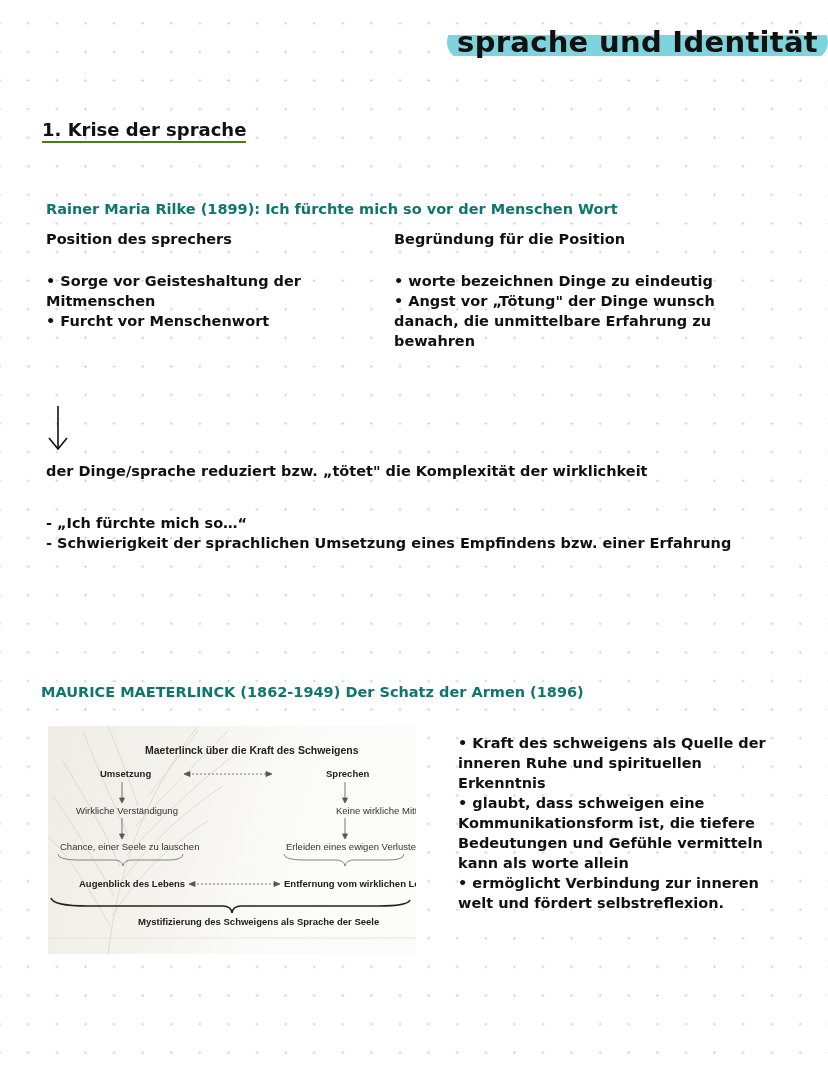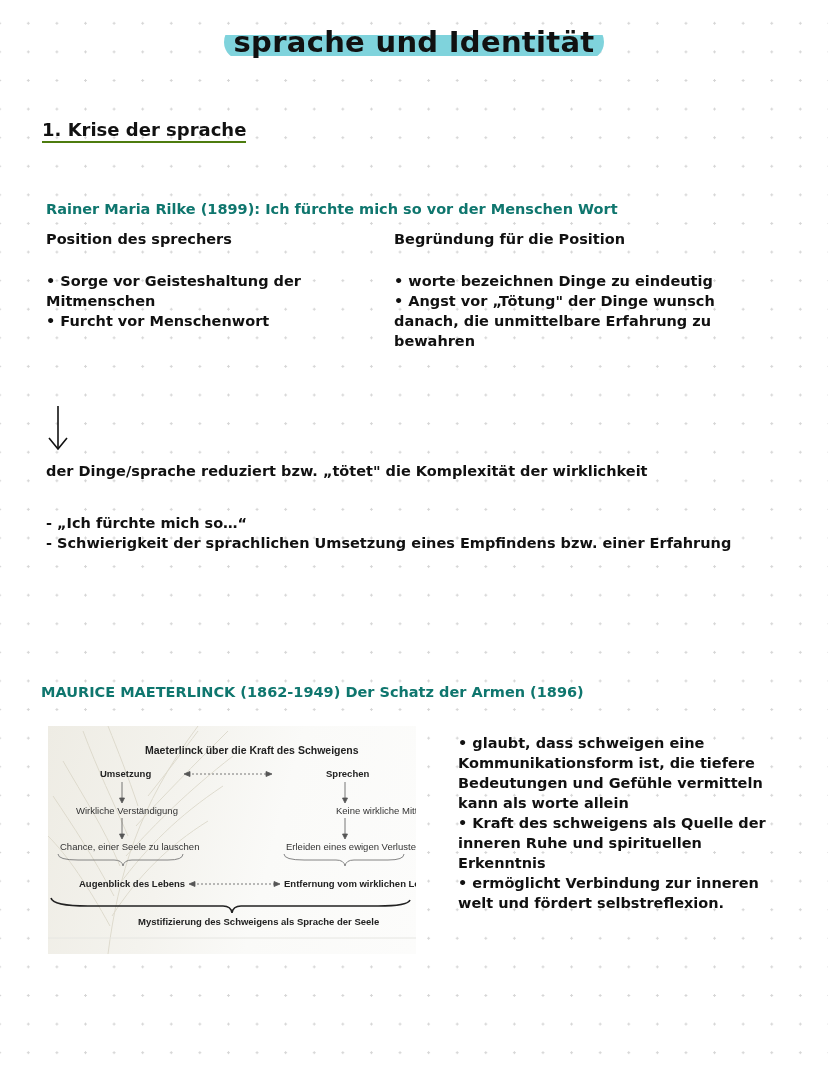--- a/index.html
+++ b/index.html
@@ -10,21 +10,21 @@
     overflow: hidden;
     background-color: #ffffff;
     background-image: radial-gradient(circle, #d6d6d6 1.1px, transparent 1.4px);
     background-size: 28.6px 28.6px;
     background-position: 14px 9px;
     font-family: "DejaVu Sans", sans-serif;
     color: #111111;
   }
   .abs { position: absolute; }
   .title-wrap {
-    left: 0; top: 24px; width: 828px; text-align: center;
+    left: 0; top: 24px; width: 828px; text-align: right;
   }
   .title {
     display: inline-block;
     font-size: 29px;
     font-weight: bold;
     letter-spacing: 0.3px;
     padding: 0 10px;
     line-height: 36px;
     background: linear-gradient(to bottom, transparent 30%, #7fd3dc 30%, #7fd3dc 88%, transparent 88%);
     border-radius: 18px;
@@ -143,16 +143,16 @@
       <path d="M236,128 Q236,134 256,134 L 288,134 Q 296,134 297,140 Q 298,134 306,134 L 340,134 Q 356,134 356,128"></path>
     </g>
     <g stroke="#222" stroke-width="1.6" fill="none">
       <path d="M3,172 Q5,180 40,180 L 175,180 Q 183,180 184,187 Q 185,180 193,180 L 330,180 Q 360,180 362,174"></path>
     </g>
     <line x1="0" y1="212" x2="368" y2="212" stroke="#e6e6e2" stroke-width="1"></line>
   </svg>
 </div>
 
 <ul class="abs bul" style="left:458px; top:733px; width:320px;">
+  <li>• Kraft des schweigens als Quelle der inneren Ruhe und spirituellen Erkenntnis</li>
   <li>• glaubt, dass schweigen eine Kommunikationsform ist, die tiefere Bedeutungen und Gefühle vermitteln kann als worte allein</li>
-  <li>• Kraft des schweigens als Quelle der inneren Ruhe und spirituellen Erkenntnis</li>
   <li>• ermöglicht Verbindung zur inneren welt und fördert selbstreflexion.</li>
 </ul>
 
 </body></html>

